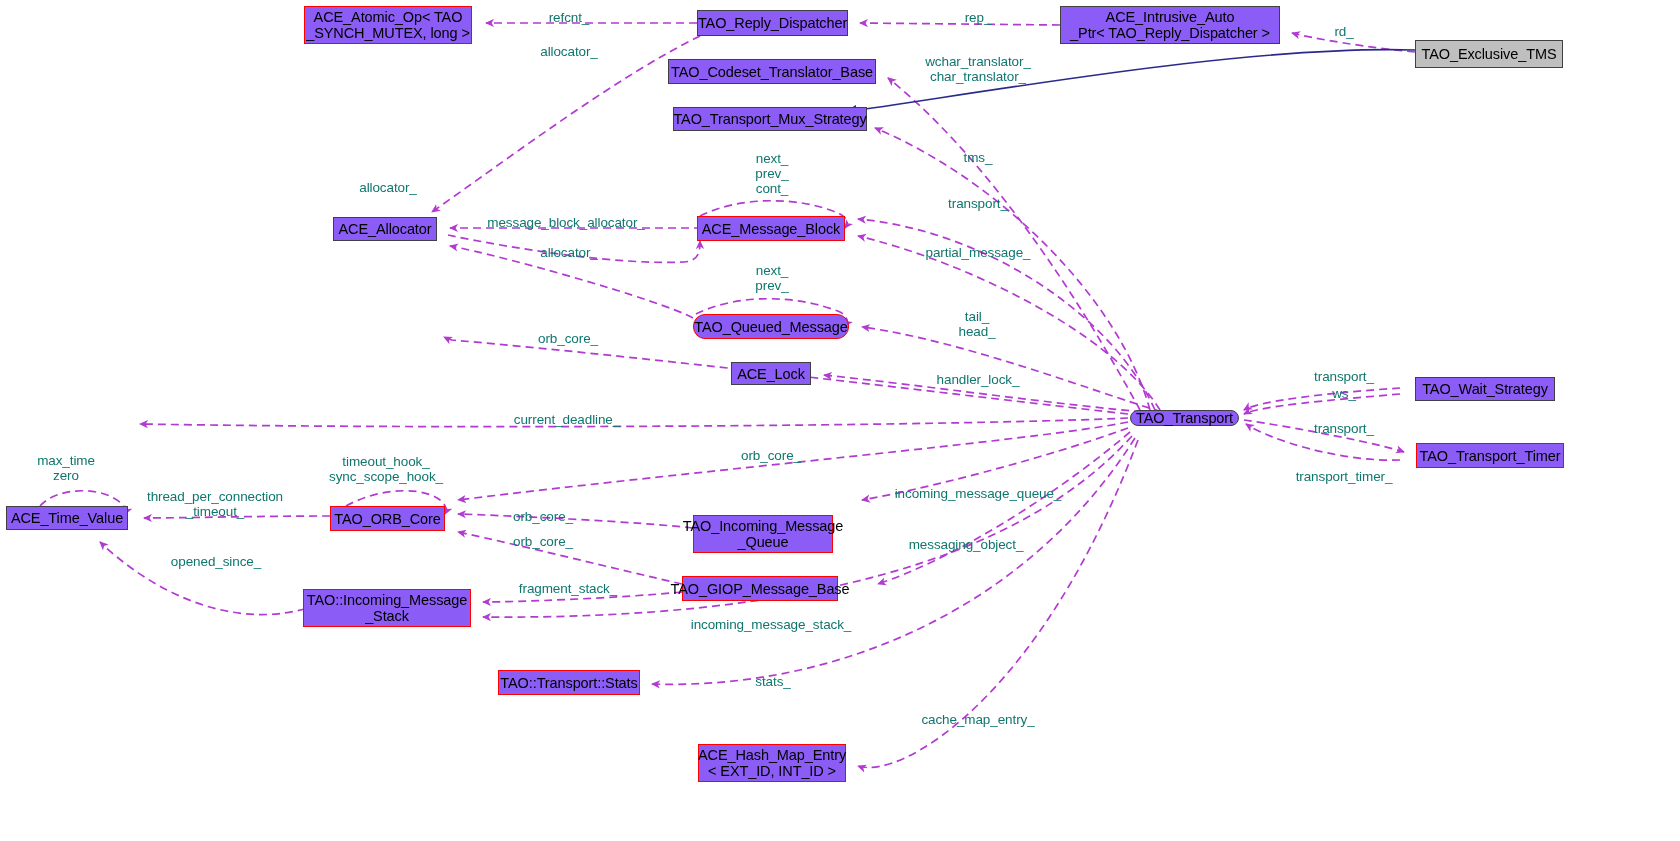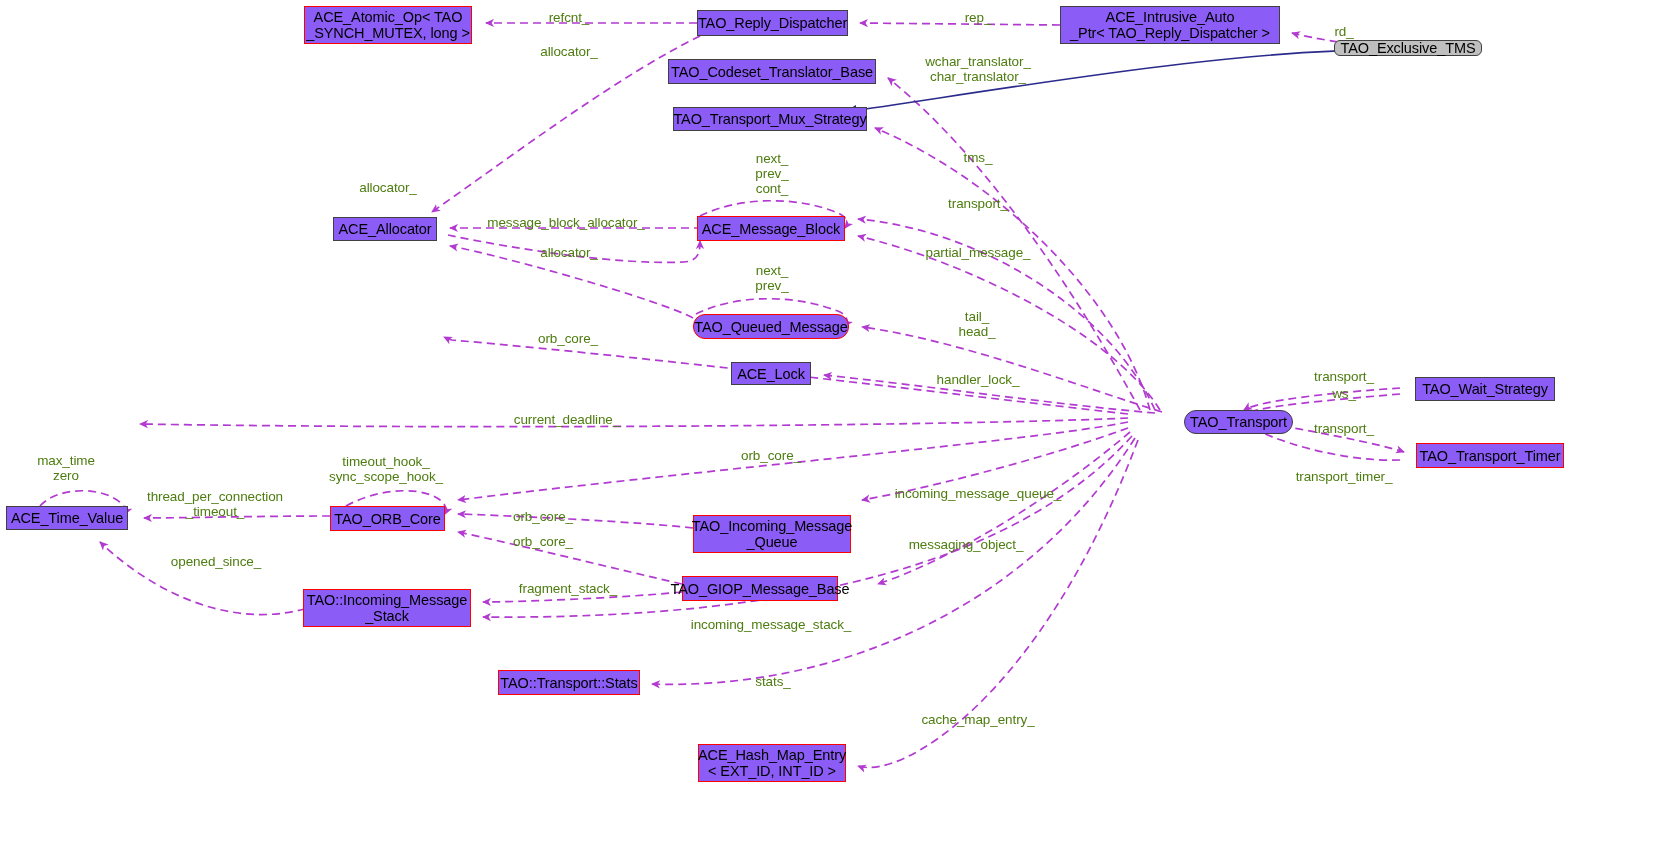--- a/index.html
+++ b/index.html
@@ -43,21 +43,21 @@
     border: 1px solid #ff0000;
   }
   .node.highlight {
     background: #bfbfbf;
     border: 1px solid #404040;
   }
   .edge-label {
     position: absolute;
     font-size: 13.5px;
     line-height: 15px;
-    color: #4d7c0f;
+    color: #0f766e;
     white-space: pre;
     text-align: center;
     transform: translate(-50%, -50%);
     letter-spacing: -0.1px;
   }
 </style>
 </head>
 <body>
 
 <div id="diagram-root">
@@ -113,33 +113,33 @@
       <path d="M1415,50 C1250,45 1000,90 845,112" stroke="#2a2a8c" stroke-width="1.6" fill="none" marker-end="url(#ah-inh)"></path>
     </g>
   </svg>
 
   <div id="nodes">
       <div class="node red" style="left: 304px; top: 6px; width: 168px; height: 38px;"><span>ACE_Atomic_Op&lt; TAO
 _SYNCH_MUTEX, long &gt;</span></div>
       <div class="node" style="left: 697px; top: 10px; width: 151px; height: 26px;"><span>TAO_Reply_Dispatcher</span></div>
       <div class="node" style="left: 1060px; top: 6px; width: 220px; height: 38px;"><span>ACE_Intrusive_Auto
 _Ptr&lt; TAO_Reply_Dispatcher &gt;</span></div>
-      <div class="node highlight" style="left: 1334px; top: 40px; width: 148px; height: 16px; border-radius: 6px;"><span>TAO_Exclusive_TMS</span></div>
+      <div class="node highlight" style="left: 1415px; top: 40px; width: 148px; height: 28px;"><span>TAO_Exclusive_TMS</span></div>
       <div class="node" style="left: 668px; top: 59px; width: 208px; height: 25px;"><span>TAO_Codeset_Translator_Base</span></div>
       <div class="node" style="left: 673px; top: 107px; width: 194px; height: 24px;"><span>TAO_Transport_Mux_Strategy</span></div>
       <div class="node" style="left: 333px; top: 217px; width: 104px; height: 24px;"><span>ACE_Allocator</span></div>
       <div class="node red" style="left: 697px; top: 216px; width: 148px; height: 25px;"><span>ACE_Message_Block</span></div>
       <div class="node red" style="left: 693px; top: 314px; width: 156px; height: 25px; border-radius: 12px;"><span>TAO_Queued_Message</span></div>
       <div class="node" style="left: 731px; top: 362px; width: 80px; height: 23px;"><span>ACE_Lock</span></div>
-      <div class="node" style="left: 1184px; top: 410px; width: 109px; height: 24px; border-radius: 12px;"><span>TAO_Transport</span></div>
+      <div class="node" style="left: 1130px; top: 410px; width: 109px; height: 16px; border-radius: 12px;"><span>TAO_Transport</span></div>
       <div class="node" style="left: 1415px; top: 377px; width: 140px; height: 24px;"><span>TAO_Wait_Strategy</span></div>
       <div class="node red" style="left: 1416px; top: 443px; width: 148px; height: 25px;"><span>TAO_Transport_Timer</span></div>
       <div class="node" style="left: 6px; top: 506px; width: 122px; height: 24px;"><span>ACE_Time_Value</span></div>
       <div class="node red" style="left: 330px; top: 506px; width: 115px; height: 25px;"><span>TAO_ORB_Core</span></div>
-      <div class="node red" style="left: 693px; top: 515px; width: 158px; height: 38px;"><span>TAO_Incoming_Message
+      <div class="node red" style="left: 693px; top: 515px; width: 140px; height: 38px;"><span>TAO_Incoming_Message
 _Queue</span></div>
       <div class="node red" style="left: 682px; top: 576px; width: 156px; height: 25px;"><span>TAO_GIOP_Message_Base</span></div>
       <div class="node red" style="left: 303px; top: 589px; width: 168px; height: 38px;"><span>TAO::Incoming_Message
 _Stack</span></div>
       <div class="node red" style="left: 498px; top: 670px; width: 142px; height: 25px;"><span>TAO::Transport::Stats</span></div>
       <div class="node red" style="left: 698px; top: 744px; width: 148px; height: 38px;"><span>ACE_Hash_Map_Entry
 &lt; EXT_ID, INT_ID &gt;</span></div>
     </div>
   <div id="labels">
       <div class="edge-label" style="left: 569px; top: 17px;">refcnt_</div>

